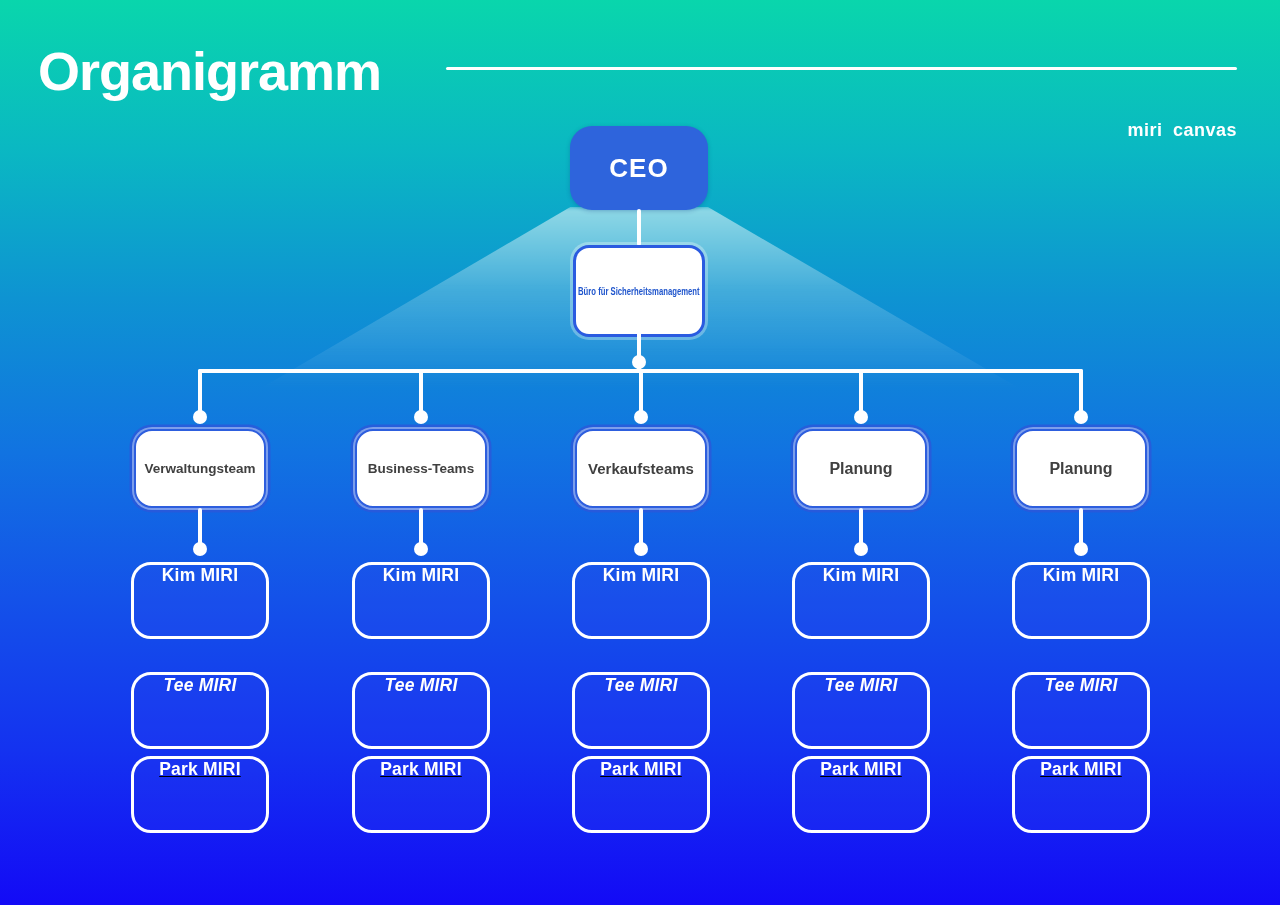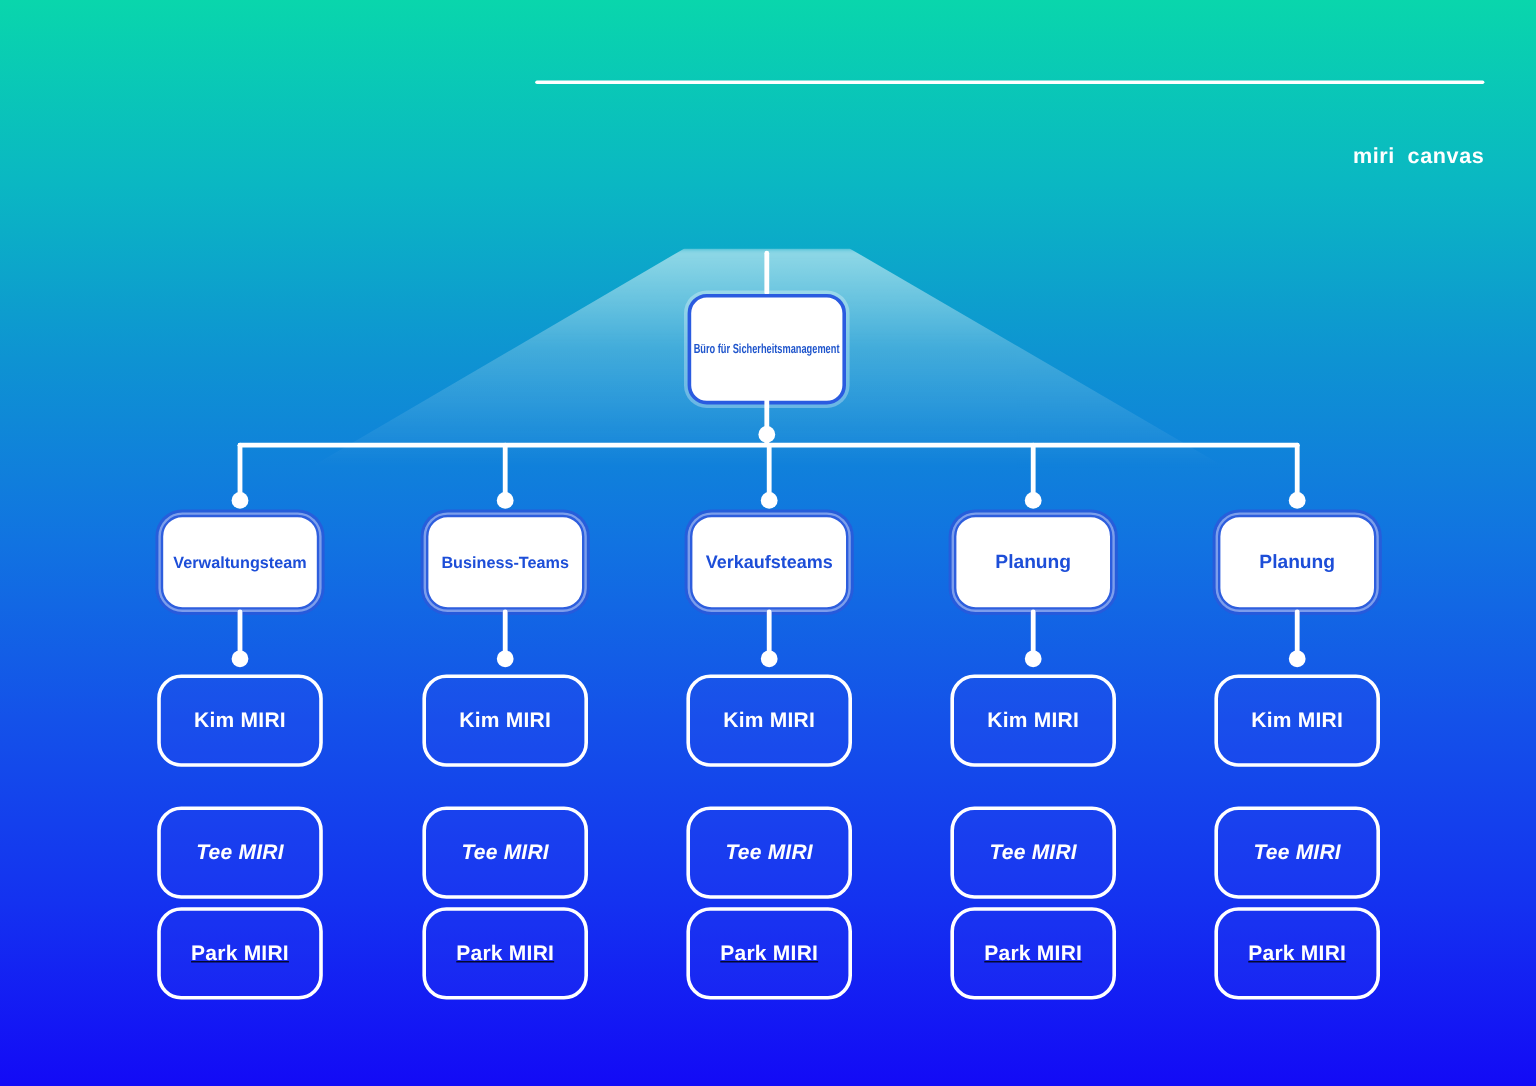--- a/index.html
+++ b/index.html
@@ -60,31 +60,31 @@
     transform:scaleX(0.70);transform-origin:center;
   }
 
   .dept-box{
     position:absolute;left:3px;top:60px;width:132px;height:79px;
     background:#ffffff;border:2.5px solid #2d5ede;border-radius:18px;
     box-sizing:border-box;
     display:flex;align-items:center;justify-content:center;
     box-shadow:0 0 0 2px rgba(230,240,255,0.45), 0 0 0 4.5px rgba(44,88,218,0.8);
   }
-  .dept-box span{color:#1d4ed8;font-weight:700;}
+  .dept-box span{color:#404040;font-weight:700;}
   .lbl-s span{font-size:13.5px;}
   .lbl-m span{font-size:15px;}
   .lbl-l span{font-size:16px;}
 
   .member-box{
     position:absolute;left:0;width:138px;height:77px;
     background:rgba(47,70,245,0.20);
     border:3.5px solid #ffffff;border-radius:20px;
     box-sizing:border-box;
-    display:flex;align-items:center;justify-content:center;
+    display:flex;justify-content:center;
   }
   .member-box span{color:#ffffff;font-size:17.5px;font-weight:700;letter-spacing:0.2px;}
   .m1{top:193px;} .m2{top:303px;font-style:italic;} .m3{top:387px;text-decoration:underline;}
 
   
   .vline,.hline{position:absolute;background:#ffffff;}
   .vline{width:4px;border-radius:2px;}
   .hline{height:4px;border-radius:2px;}
   .dot{
     position:absolute;width:14px;height:14px;border-radius:50%;
@@ -97,25 +97,29 @@
   .column .drop1{left:67px;top:0;height:48px;}
   .column .dot1{left:62px;top:41px;}
   .column .drop2{left:67px;top:139px;height:41px;}
   .column .dot2{left:62px;top:173px;}
 </style>
 </head>
 <body>
 
 <div class="canvas">
 
+  <h1 class="title">Organigramm</h1>
   <div class="title-rule"></div>
   <div class="brand">miri canvas</div>
 
   <div class="beam"></div>
 
+  <div class="ceo-box">
+    <span>CEO</span>
+  </div>
 
   <div class="vline" style="left:637px;top:209px;height:37px;"></div>
 
   <div class="staff-box">
     <span>Büro für Sicherheitsmanagement</span>
   </div>
 
   <div class="vline" style="left:637px;top:323px;height:48px;"></div>
   <div class="dot" style="left:632px;top:355px;"></div>
 

